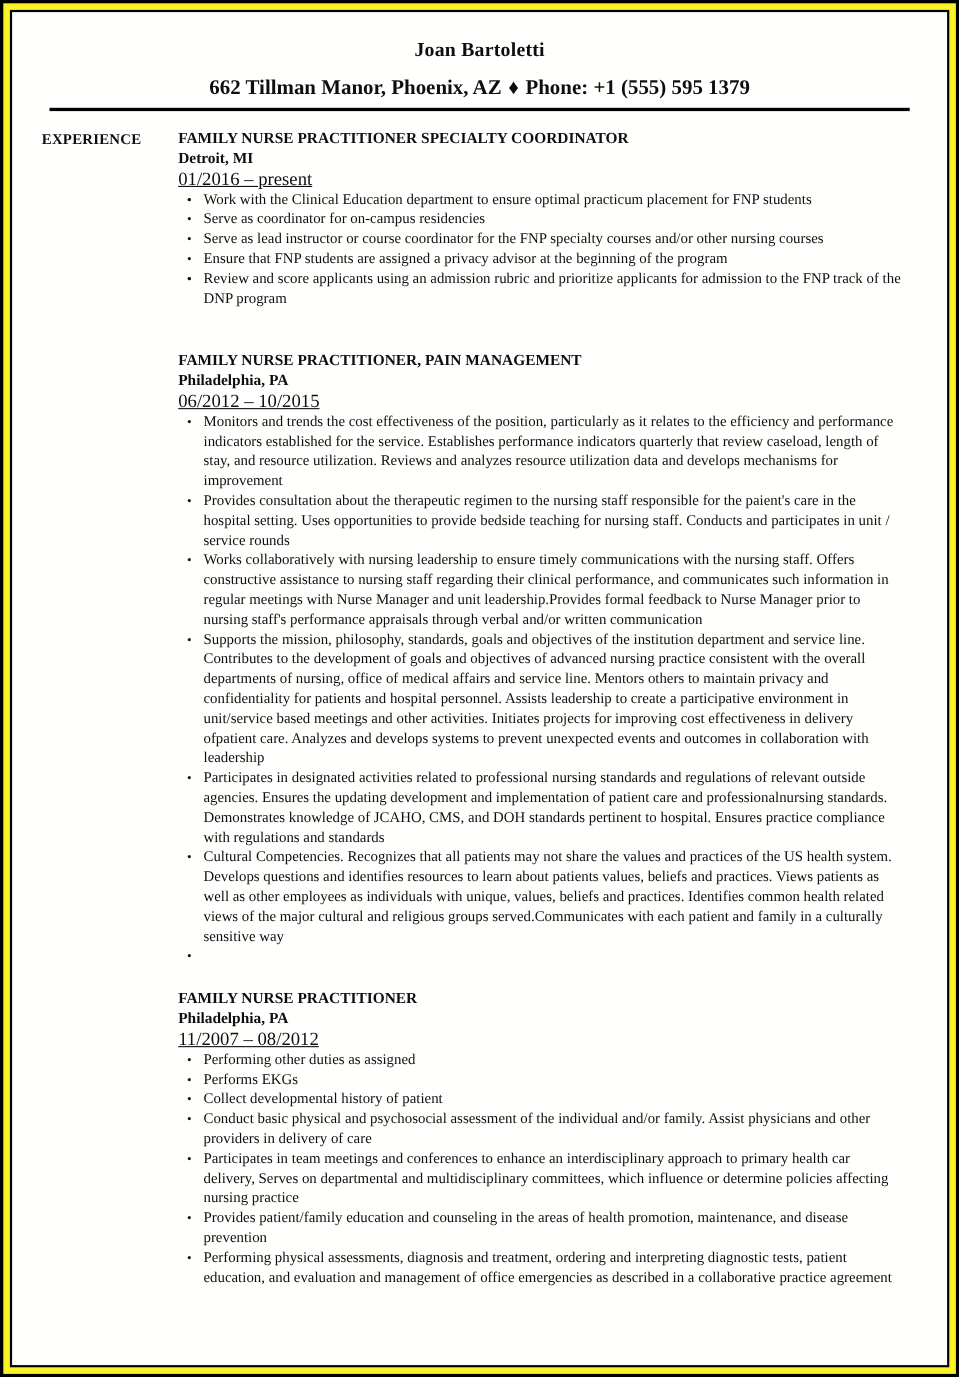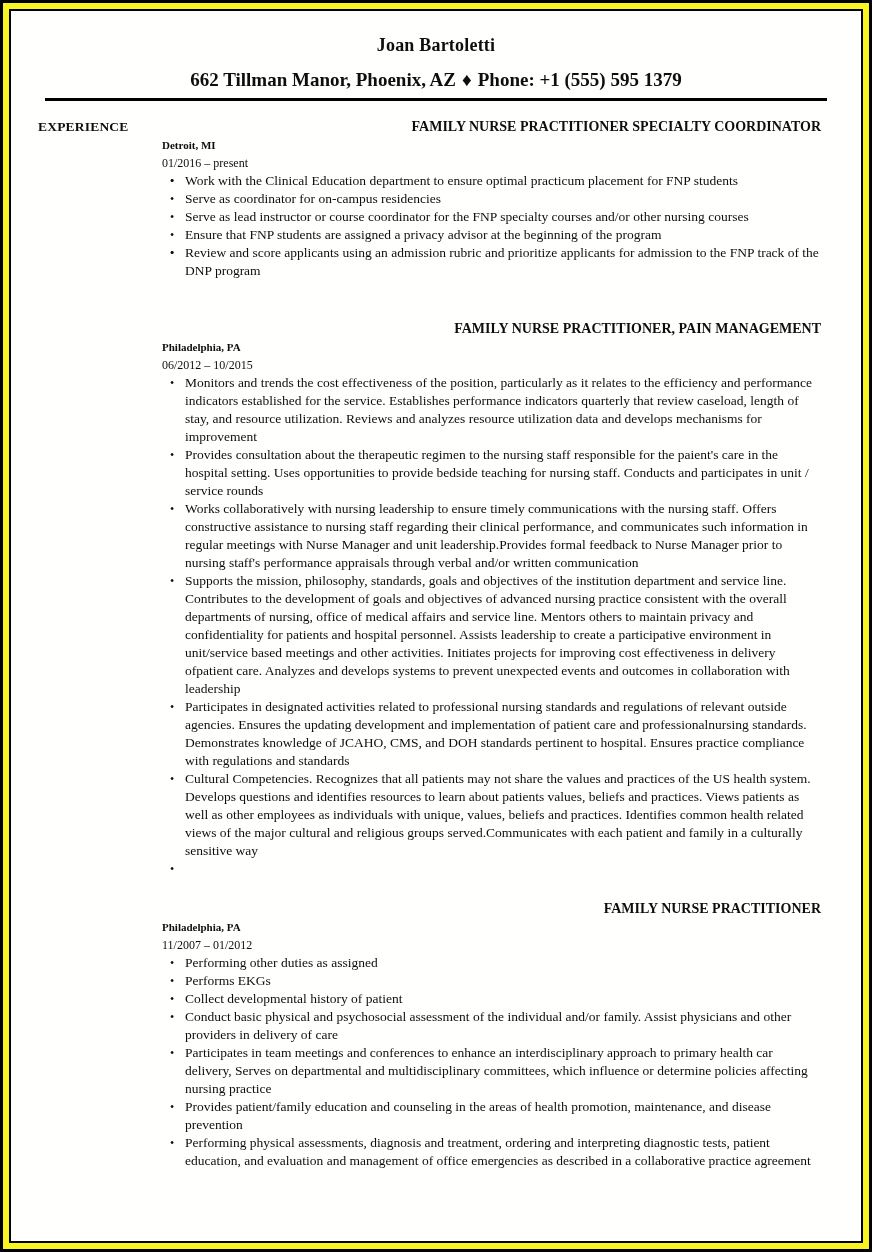--- a/index.html
+++ b/index.html
@@ -68,30 +68,30 @@
   .main-col{
     flex:1;
     padding-right:40px;
   }
   .job{ margin-bottom:40px; }
   .job:last-child{ margin-bottom:0; }
   .job-title{
     font-size:14px;
     font-weight:bold;
     line-height:18px;
-    text-align:right;
   }
   .job-location{
-    font-size:11px;
+    font-size:14px;
     font-weight:bold;
     line-height:18px;
   }
   .job-dates{
-    font-size:12px;
+    font-size:17px;
     line-height:18px;
+    text-decoration:underline;
   }
   ul.bullets{
     list-style:none;
     margin:0;padding:0;
   }
   ul.bullets li{
     position:relative;
     padding-left:23px;
     font-size:13.5px;
     line-height:18px;
@@ -148,21 +148,21 @@
                 <li><span class="marker">•</span><span>Supports the mission, philosophy, standards, goals and objectives of the institution department and service line. Contributes to the development of goals and objectives of advanced nursing practice consistent with the overall departments of nursing, office of medical affairs and service line. Mentors others to maintain privacy and confidentiality for patients and hospital personnel. Assists leadership to create a participative environment in unit/service based meetings and other activities. Initiates projects for improving cost effectiveness in delivery ofpatient care. Analyzes and develops systems to prevent unexpected events and outcomes in collaboration with leadership</span></li>
                 <li><span class="marker">•</span><span>Participates in designated activities related to professional nursing standards and regulations of relevant outside agencies. Ensures the updating development and implementation of patient care and professionalnursing standards. Demonstrates knowledge of JCAHO, CMS, and DOH standards pertinent to hospital. Ensures practice compliance with regulations and standards</span></li>
                 <li><span class="marker">•</span><span>Cultural Competencies. Recognizes that all patients may not share the values and practices of the US health system. Develops questions and identifies resources to learn about patients values, beliefs and practices. Views patients as well as other employees as individuals with unique, values, beliefs and practices. Identifies common health related views of the major cultural and religious groups served.Communicates with each patient and family in a culturally sensitive way</span></li>
                 <li><span class="marker">•</span></li>
               </ul>
   </div>
 
   <div class="job">
     <div class="job-title">FAMILY NURSE PRACTITIONER</div>
     <div class="job-location">Philadelphia, PA</div>
-    <div class="job-dates">11/2007 – 01/2012</div>
+    <div class="job-dates">11/2007 – 08/2012</div>
     <ul class="bullets">
 
     <li><span class="marker">•</span><span>Performing other duties as assigned</span></li>
                 <li><span class="marker">•</span><span>Performs EKGs</span></li>
                 <li><span class="marker">•</span><span>Collect developmental history of patient</span></li>
                 <li><span class="marker">•</span><span>Conduct basic physical and psychosocial assessment of the individual and/or family. Assist physicians and other providers in delivery of care</span></li>
                 <li><span class="marker">•</span><span>Participates in team meetings and conferences to enhance an interdisciplinary approach to primary health car delivery, Serves on departmental and multidisciplinary committees, which influence or determine policies affecting nursing practice</span></li>
                 <li><span class="marker">•</span><span>Provides patient/family education and counseling in the areas of health promotion, maintenance, and disease prevention</span></li>
                 <li><span class="marker">•</span><span>Performing physical assessments, diagnosis and treatment, ordering and interpreting diagnostic tests, patient education, and evaluation and management of office emergencies as described in a collaborative practice agreement</span></li>
               </ul>

